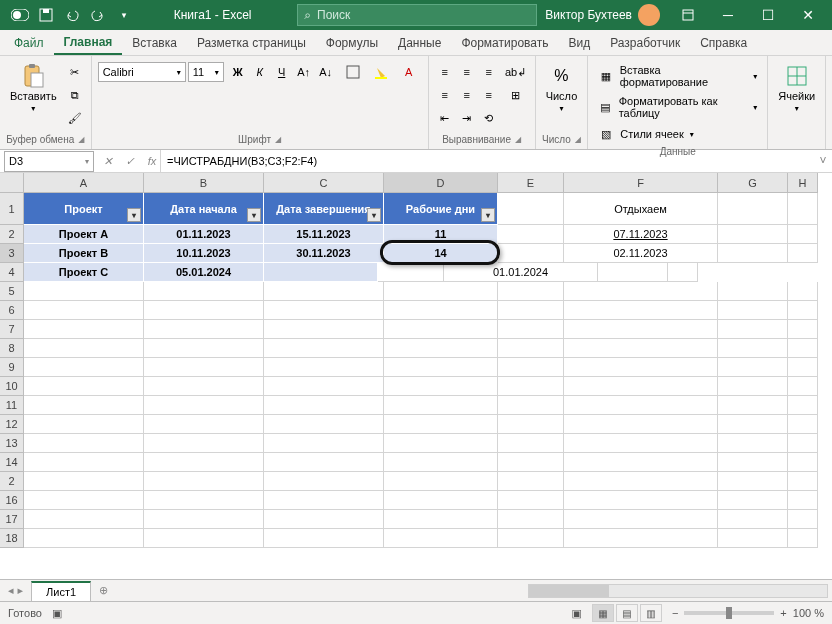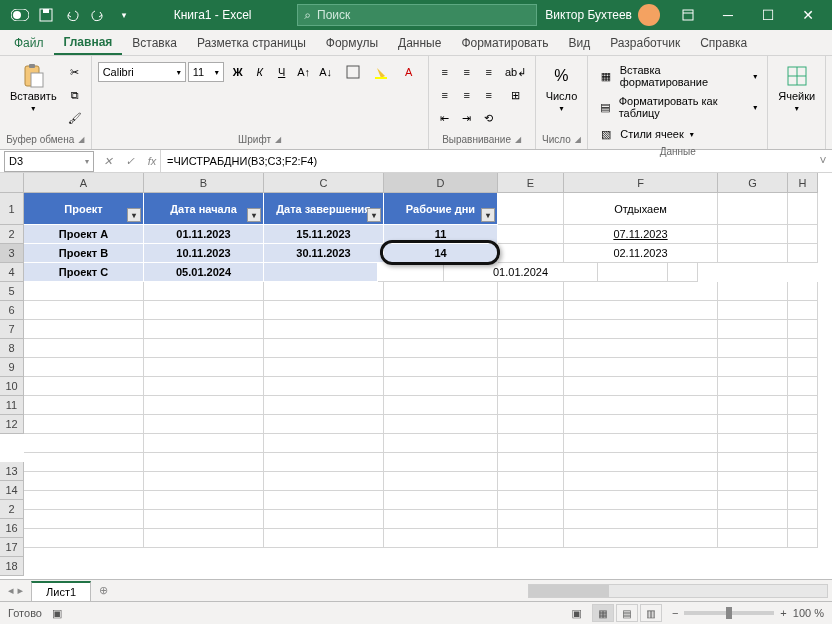--- a/index.html
+++ b/index.html
@@ -364,21 +364,21 @@
           <div class="row-header selected" style="height: 19px; line-height: 19px;">3</div>
           <div class="row-header" style="height: 19px; line-height: 19px;">4</div>
           <div class="row-header" style="height: 19px; line-height: 19px;">5</div>
           <div class="row-header" style="height: 19px; line-height: 19px;">6</div>
           <div class="row-header" style="height: 19px; line-height: 19px;">7</div>
           <div class="row-header" style="height: 19px; line-height: 19px;">8</div>
           <div class="row-header" style="height: 19px; line-height: 19px;">9</div>
           <div class="row-header" style="height: 19px; line-height: 19px;">10</div>
           <div class="row-header" style="height: 19px; line-height: 19px;">11</div>
           <div class="row-header" style="height: 19px; line-height: 19px;">12</div>
-          <div class="row-header" style="height: 19px; line-height: 19px; margin-top: 28px;">13</div>
+          <div class="row-header" style="height: 19px; line-height: 19px;">13</div>
           <div class="row-header" style="height: 19px; line-height: 19px;">14</div>
           <div class="row-header" style="height: 19px; line-height: 19px;">2</div>
           <div class="row-header" style="height: 19px; line-height: 19px;">16</div>
           <div class="row-header" style="height: 19px; line-height: 19px;">17</div>
           <div class="row-header" style="height: 19px; line-height: 19px;">18</div>
         </div>
       <div class="grid-body" id="grid-body">
           <div class="grid-row">
             <div class="cell th-cell" style="width: 120px; height: 32px;">Проект<div class="filter">▾</div></div>
             <div class="cell th-cell" style="width: 120px; height: 32px;">Дата начала<div class="filter">▾</div></div>

